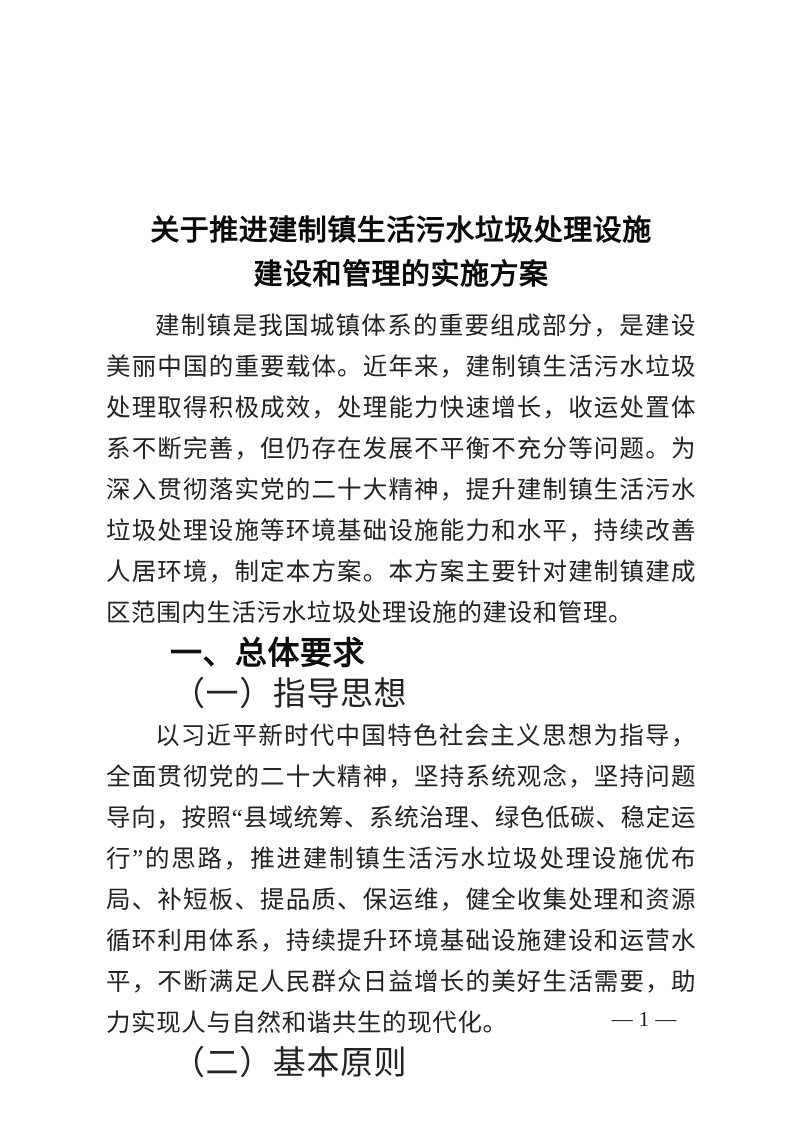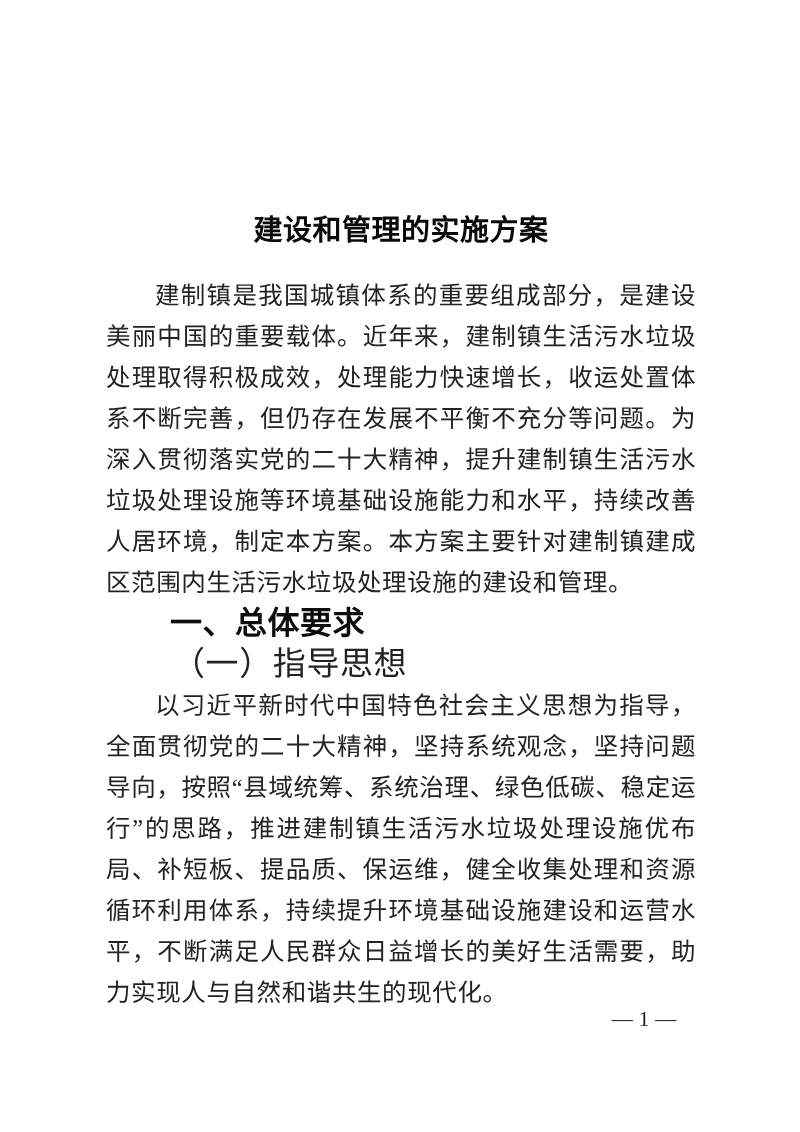--- a/index.html
+++ b/index.html
@@ -52,21 +52,21 @@
     font-size: 24.5px;
     line-height: 41px;
     color: #232323;
     text-align: justify;
     text-justify: inter-ideograph;
     text-indent: 2em;
     letter-spacing: 0.6px;
   }
 
   .para.first-para {
-    margin-top: 23px;
+    margin-top: 9px;
   }
 
   
   .heading-1 {
     margin: 0;
     font-family: "Liberation Sans", "DejaVu Sans", sans-serif;
     font-weight: 700;
     font-size: 32px;
     line-height: 41px;
     color: #0d0d0d;
@@ -110,31 +110,33 @@
   }
 </style>
 </head>
 <body>
 
 <div class="page">
 
   <div class="content">
 
     <h1 class="doc-title">
+      <span class="title-line">关于推进建制镇生活污水垃圾处理设施</span>
       <span class="title-line">建设和管理的实施方案</span>
     </h1>
 
     <p class="para first-para">建制镇是我国城镇体系的重要组成部分，是建设美丽中国的重要载体。近年来，建制镇生活污水垃圾处理取得积极成效，处理能力快速增长，收运处置体系不断完善，但仍存在发展不平衡不充分等问题。为深入贯彻落实党的二十大精神，提升建制镇生活污水垃圾处理设施等环境基础设施能力和水平，持续改善人居环境，制定本方案。本方案主要针对建制镇建成区范围内生活污水垃圾处理设施的建设和管理。</p>
 
     <p class="heading-1">一、总体要求</p>
 
     <p class="heading-2">（一）指导思想</p>
 
     <p class="para">以习近平新时代中国特色社会主义思想为指导，全面贯彻党的二十大精神，坚持系统观念，坚持问题导向，按照“县域统筹、系统治理、绿色低碳、稳定运行”的思路，推进建制镇生活污水垃圾处理设施优布局、补短板、提品质、保运维，健全收集处理和资源循环利用体系，持续提升环境基础设施建设和运营水平，不断满足人民群众日益增长的美好生活需要，助力实现人与自然和谐共生的现代化。</p>
 
+    <p class="heading-2">（二）基本原则</p>
 
   </div>
 
   <div class="page-footer">
     <span class="footer-inner">
       <span>—</span><span class="num">1</span><span>—</span>
     </span>
   </div>
 
 </div>

